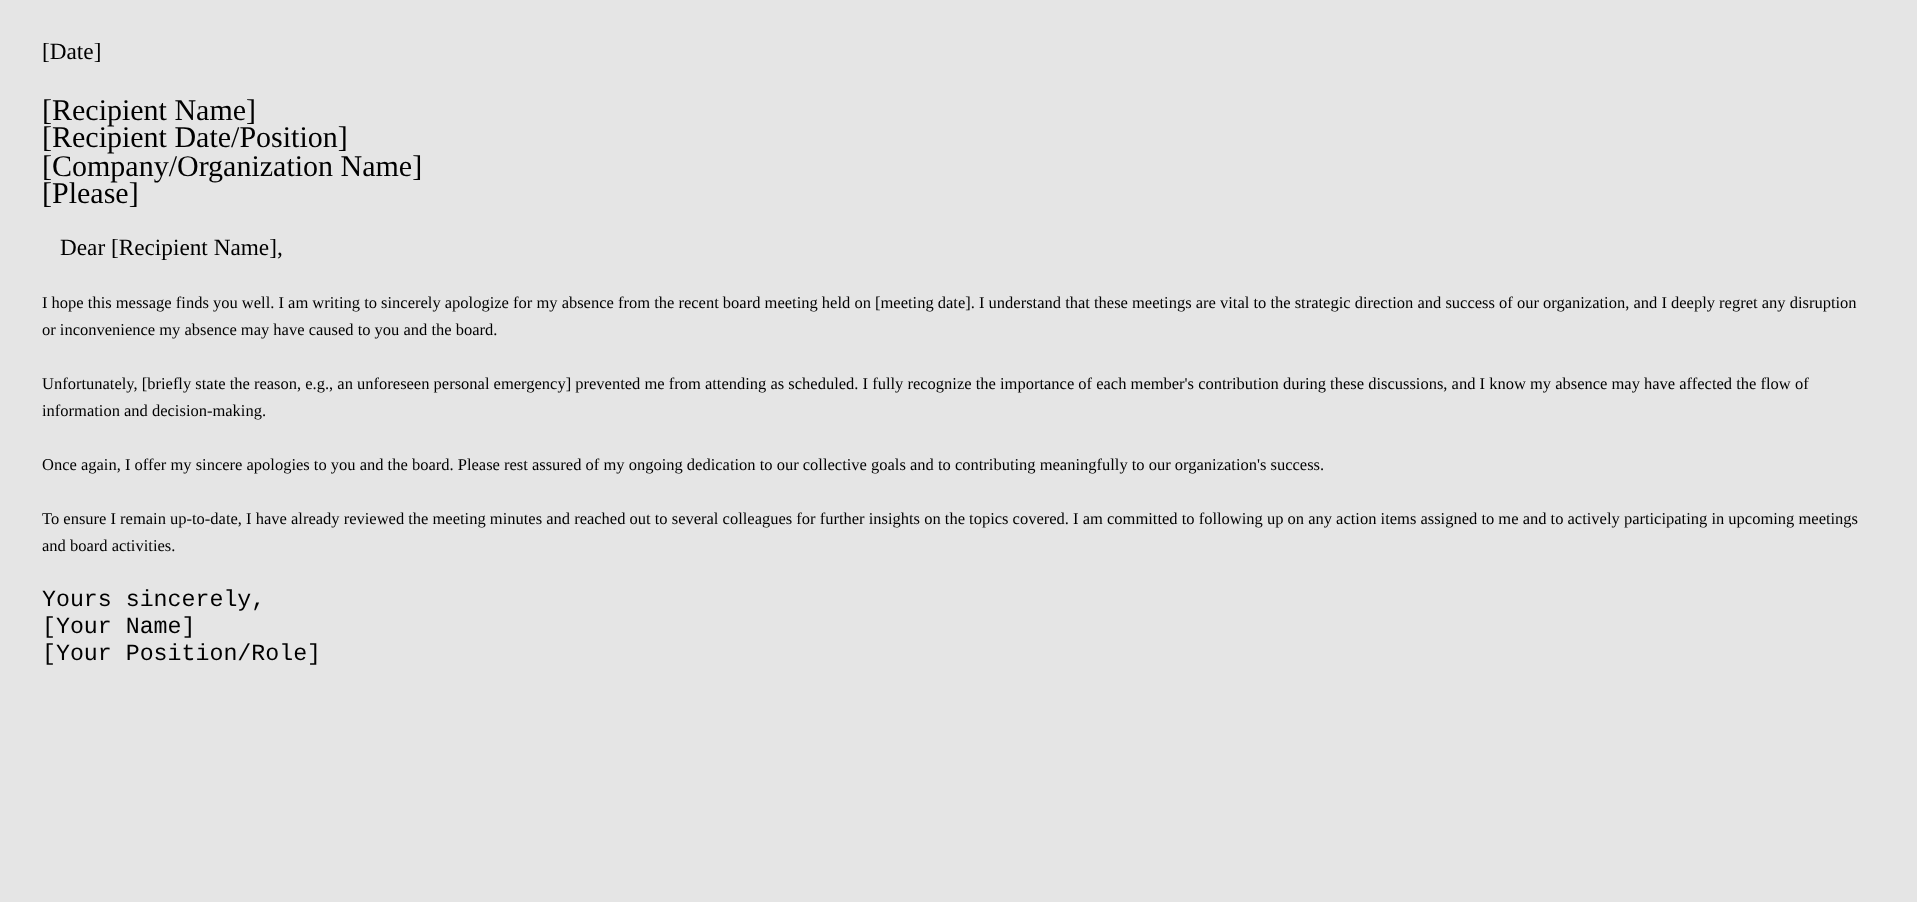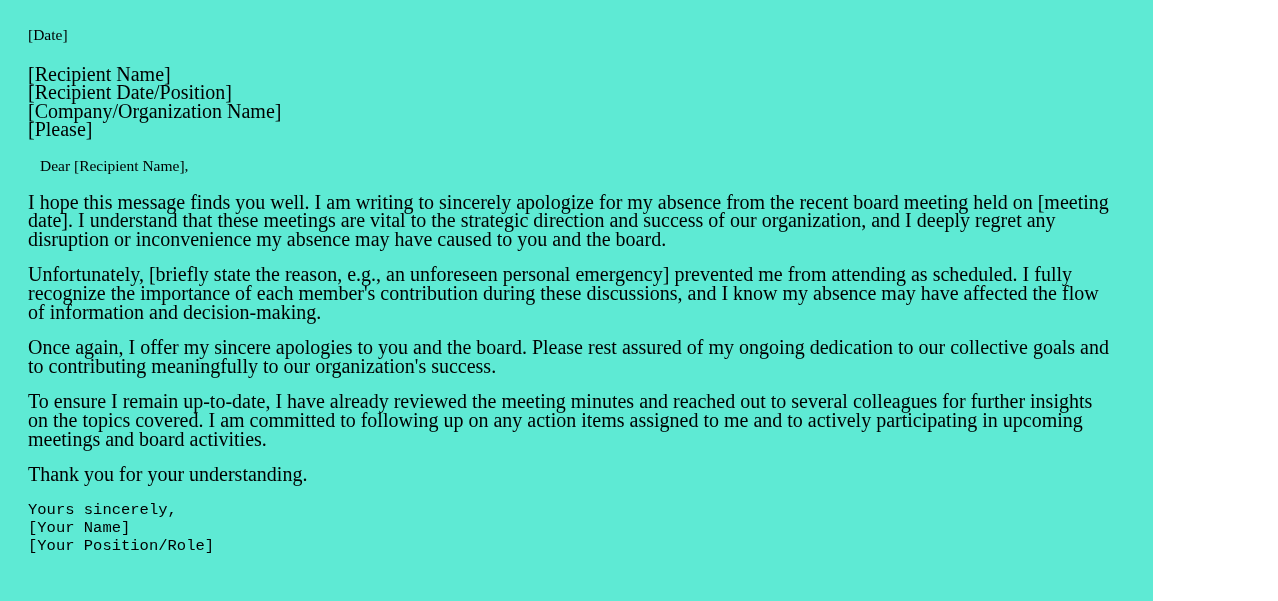--- a/index.html
+++ b/index.html
@@ -9,32 +9,32 @@
   }
   body {
     width: 1278px;
     height: 601px;
     font-family: "Liberation Serif", serif;
     color: #000000;
     overflow: hidden;
   }
   .page {
     box-sizing: border-box;
-    width: 1153px;
+    width: 1278px;
     height: 601px;
     padding: 26px 38px 12px 28px;
-    background: #5eead4;
+    background: #e5e5e5;
   }
   .line {
     display: block;
     white-space: pre-wrap;
   }
   .para {
     margin: 0 0 17px 0;
-    font-size: 20px;
+    font-size: 11px;
     line-height: 18.6px;
     text-align: left;
     max-width: 1214px;
   }
   .salutation {
     margin: 0 0 17px 12px;
     font-size: 15.5px;
     line-height: 18.6px;
   }
   .date-block {
@@ -69,21 +69,20 @@
     <span class="line">[Company/Organization Name]</span>
     <span class="line">[Please]</span>
   </div>
 
   <p class="salutation">Dear [Recipient Name],</p>
 
   <p class="para">I hope this message finds you well. I am writing to sincerely apologize for my absence from the recent board meeting held on [meeting date]. I understand that these meetings are vital to the strategic direction and success of our organization, and I deeply regret any disruption or inconvenience my absence may have caused to you and the board.</p>
   <p class="para">Unfortunately, [briefly state the reason, e.g., an unforeseen personal emergency] prevented me from attending as scheduled. I fully recognize the importance of each member's contribution during these discussions, and I know my absence may have affected the flow of information and decision-making.</p>
   <p class="para">Once again, I offer my sincere apologies to you and the board. Please rest assured of my ongoing dedication to our collective goals and to contributing meaningfully to our organization's success.</p>
   <p class="para">To ensure I remain up-to-date, I have already reviewed the meeting minutes and reached out to several colleagues for further insights on the topics covered. I am committed to following up on any action items assigned to me and to actively participating in upcoming meetings and board activities.</p>
-  <p class="para">Thank you for your understanding.</p>
 
   <div class="closing">
     <span class="line">Yours sincerely,</span>
     <span class="line">[Your Name]</span>
     <span class="line">[Your Position/Role]</span>
   </div>
 
 </div>
 
 </body></html>

